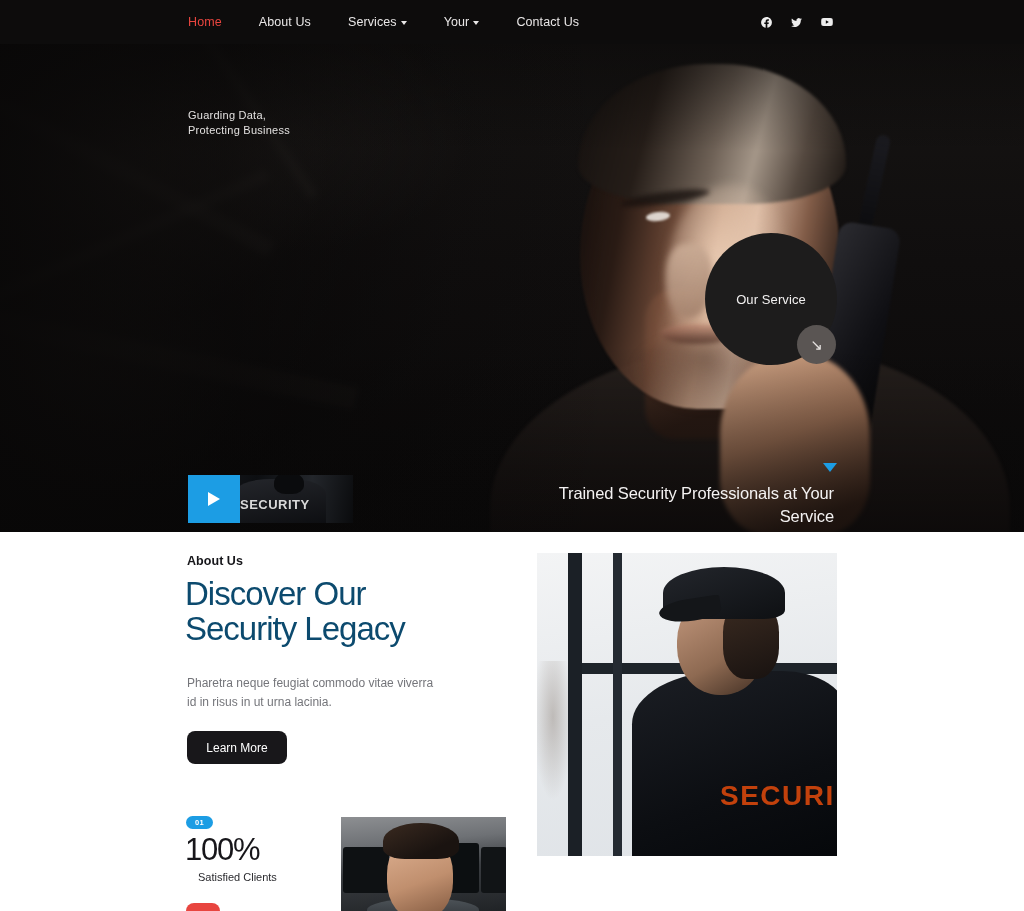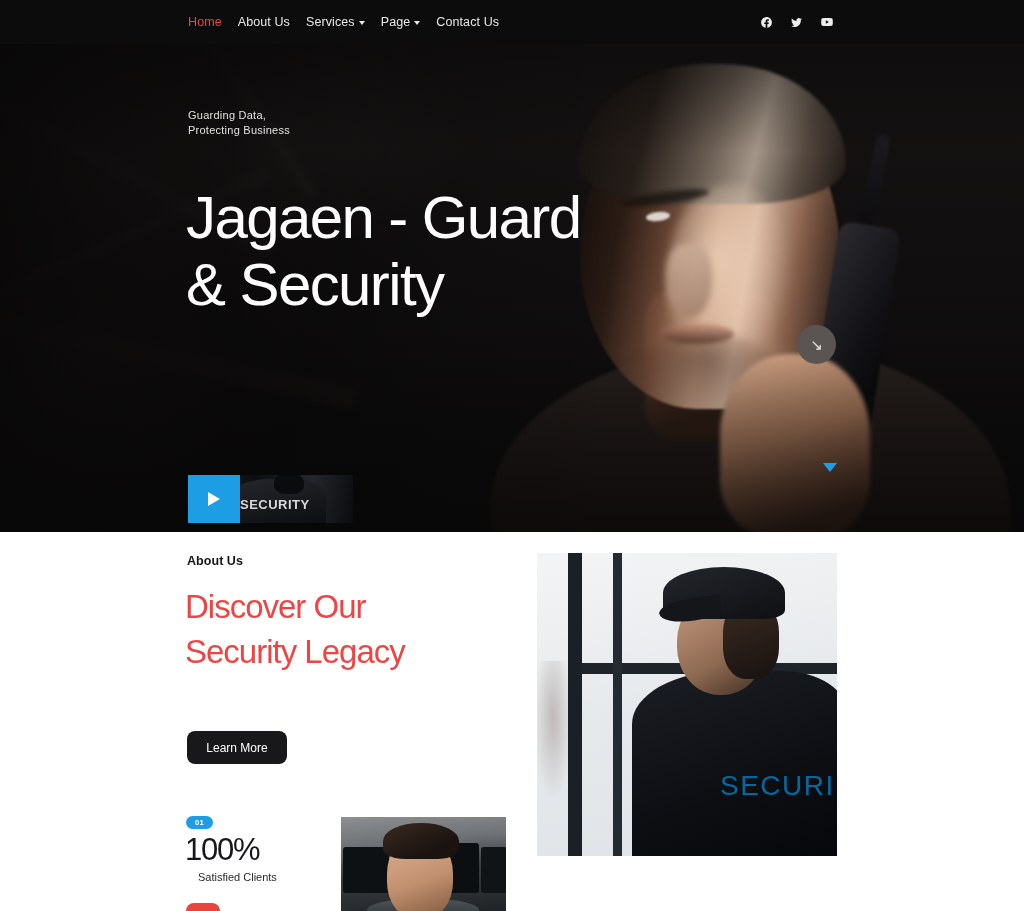--- a/index.html
+++ b/index.html
@@ -11,21 +11,21 @@
     -webkit-font-smoothing:antialiased;
   }
   .page { position:relative; width:1024px; height:911px; overflow:hidden; }
 
   
   .header {
     position:absolute; top:0; left:0; width:1024px; height:44px;
     background:#0d0c0c; z-index:40;
     display:flex; align-items:center;
   }
-  .nav { position:absolute; left:188px; top:0; height:44px; display:flex; align-items:center; gap:16px; }
+  .nav { position:absolute; left:188px; top:0; height:44px; display:flex; align-items:center; gap:37px; }
   .nav-item {
     font-size:12.5px; color:#e9e7e7; letter-spacing:.1px;
     display:flex; align-items:center; gap:4px; cursor:pointer; white-space:nowrap;
   }
   .nav-item.active { color:#e8453f; }
   .caret { display:inline-block; width:0;height:0;
     border-left:3.5px solid transparent; border-right:3.5px solid transparent;
     border-top:4px solid currentColor; transform:translateY(1px); }
   .socials { position:absolute; right:190px; top:0; height:44px; display:flex; align-items:center; gap:17px; }
   .socials svg { display:block; fill:#ededed; }
@@ -205,22 +205,22 @@
   }
   .promo-play .tri {
     width:0; height:0; border-top:7px solid transparent; border-bottom:7px solid transparent;
     border-left:12px solid #ffffff;
   }
 
   
   .about { position:absolute; top:532px; left:0; width:1024px; height:379px; background:#ffffff; }
   .about-label { position:absolute; left:187px; top:22px; font-size:12.5px; font-weight:700; color:#16161a; letter-spacing:.05px; }
   .about-title {
-    position:absolute; left:185px; top:52px; width:330px;
-    font-size:33px; line-height:45px; color:#ef4444; font-weight:400; letter-spacing:-1px;
+    position:absolute; left:185px; top:44px; width:330px;
+    font-size:33px; line-height:35px; color:#0c4a6e; font-weight:400; letter-spacing:-1px;
   }
   .about-body {
     position:absolute; left:187px; top:142px; width:252px;
     font-size:12px; line-height:19px; color:#74757a;
   }
   .about-btn {
     position:absolute; left:187px; top:199px; width:100px; height:33px;
     background:#18171a; border:none; border-radius:8px;
     color:#ffffff; font-size:12px; font-family:inherit; cursor:pointer;
   }
@@ -258,22 +258,22 @@
     position:absolute; left:126px; top:14px; width:122px; height:52px;
     background:linear-gradient(160deg,#23262c 0%,#0e1013 100%);
     border-radius:52% 52% 18% 18%;
   }
   .about-photo .guard-brim {
     position:absolute; left:122px; top:46px; width:62px; height:22px;
     background:#141619; border-radius:50% 10% 40% 60%;
     transform:rotate(-9deg);
   }
   .about-photo .securi {
-    position:absolute; left:183px; top:217px;
-    font-size:28px; font-weight:400; color:#0369a1; letter-spacing:1.5px;
+    position:absolute; left:183px; top:227px;
+    font-size:28px; font-weight:700; color:#c2410c; letter-spacing:1.5px;
     font-family:"Liberation Sans", sans-serif;
   }
 
   
   .stat-badge {
     position:absolute; left:186px; top:816px; padding:2px 9px;
     background:#1c9de4; border-radius:9px;
     font-size:7.5px; color:#ffffff; font-weight:700; letter-spacing:.3px;
   }
   .stat-num {
@@ -327,21 +327,21 @@
         <span>Home</span>
       </div>
       <div class="nav-item">
         <span>About Us</span>
       </div>
       <div class="nav-item">
         <span>Services</span>
         <i class="caret"></i>
       </div>
       <div class="nav-item">
-        <span>Page</span>
+        <span>Your</span>
         <i class="caret"></i>
       </div>
       <div class="nav-item">
         <span>Contact Us</span>
       </div>
     </nav>
 
     <div class="socials">
       <a>
         <svg width="13" height="13" viewBox="0 0 24 24">
@@ -382,49 +382,52 @@
         <div class="jawshadow"></div>
         <div class="antenna"></div>
         <div class="radio"></div>
         <div class="hand"></div>
       </div>
       <div class="hero-vignette"></div>
     </div>
 
     <div class="hero-kicker" style="white-space:pre-line">Guarding Data,
 Protecting Business</div>
-    <h1 class="hero-title" style="white-space:pre-line">Jagaen - Guard
-&amp; Security</h1>
-
+
+    <div class="service-circle">
+      <span>Our Service</span>
+    </div>
     <div class="service-arrow">
       <span>↘</span>
     </div>
 
     <div class="blue-tri"></div>
 
+    <div class="cta-text">Trained Security Professionals at Your Service</div>
 
     <div class="promo">
       <div class="promo-media">
         <div class="promo-thumb">
           <div class="guard-back"></div>
           <div class="guard-head"></div>
           <div class="word">SECURITY</div>
         </div>
         <div class="promo-play">
           <div class="tri"></div>
         </div>
       </div>
 
     </div>
   </div>
 
   <div class="about">
     <div class="about-label">About Us</div>
     <h2 class="about-title" style="white-space:pre-line">Discover Our
 Security Legacy</h2>
+    <p class="about-body">Pharetra neque feugiat commodo vitae viverra id in risus in ut urna lacinia.</p>
     <button class="about-btn">Learn More</button>
 
     <div class="about-photo">
       <div class="window"></div>
       <div class="tree"></div>
       <div class="frame-h"></div>
       <div class="frame-v1"></div>
       <div class="frame-v2"></div>
       <div class="guard-body"></div>
       <div class="guard-head"></div>

